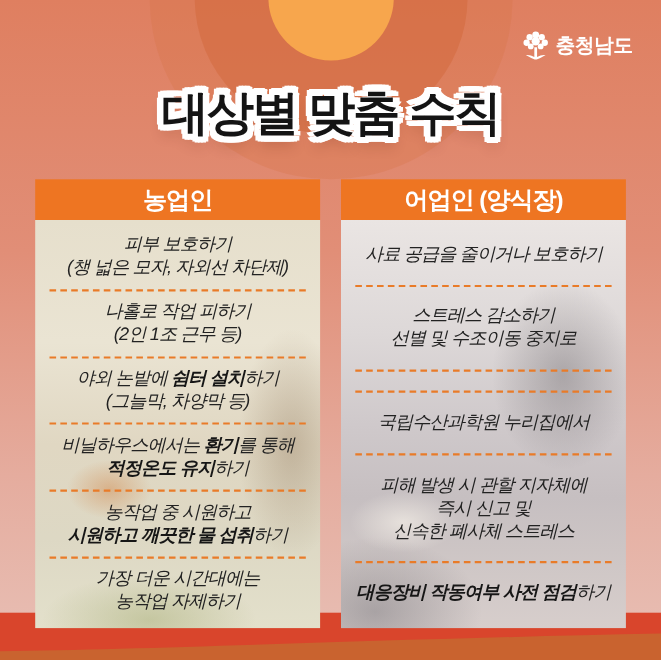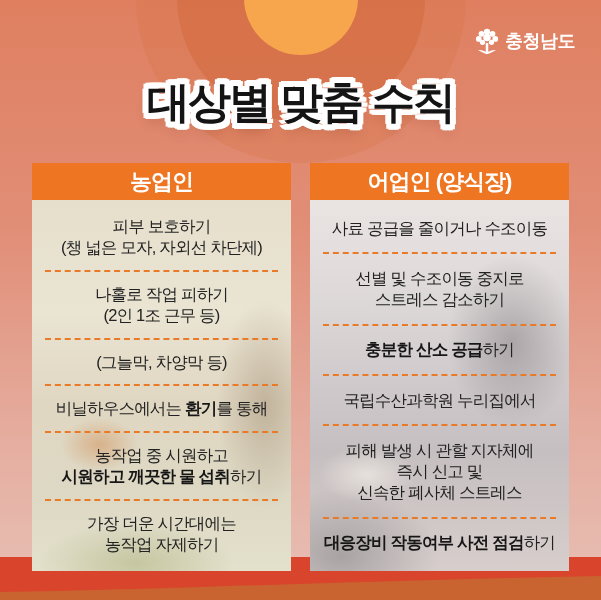--- a/index.html
+++ b/index.html
@@ -49,21 +49,21 @@
       radial-gradient(130px 55px at 40% 98%, rgba(148,158,92,0.38), transparent 75%),
       linear-gradient(180deg,#E6DFCC 0%,#EAE4D3 30%,#E0D7C2 55%,#DDD8C4 78%,#E3E0CB 100%);
   }
   .fish-body{
     background:
       radial-gradient(90px 120px at 78% 38%, rgba(70,65,70,0.30), transparent 72%),
       radial-gradient(70px 40px at 22% 74%, rgba(255,250,240,0.55), transparent 70%),
       radial-gradient(130px 90px at 12% 96%, rgba(55,55,65,0.28), transparent 75%),
       linear-gradient(180deg,#EAE5E3 0%,#DDD8D8 28%,#CFC9CB 50%,#C6BFC1 68%,#CFC7C6 85%,#D7CECC 100%);
   }
-  .item{color:#222; font-size:16.5px; line-height:21px; letter-spacing:-0.8px;}
+  .item{color:#222; font-size:16.5px; line-height:21px; letter-spacing:-0.8px;font-style:italic;}
   .item .b{font-weight:bold; color:#161616;}
   .sep{border-top:2px dashed #E97B28; margin:0 5px; height:0;}
 </style>
 </head>
 <body>
 
 <div class="canvas">
 
   <div class="ring ring-outer"></div>
   <div class="ring ring-mid"></div>
@@ -100,54 +100,53 @@
             <div><span>피부 보호하기</span></div>
             <div><span>(챙 넓은 모자, 자외선 차단제)</span></div>
           </div>
           <div class="sep"></div>
           <div class="item">
             <div><span>나홀로 작업 피하기</span></div>
             <div><span>(2인 1조 근무 등)</span></div>
           </div>
           <div class="sep"></div>
           <div class="item">
+            <div><span>야외 논밭에 </span><span class="b">쉼터 설치</span><span>하기</span></div>
             <div><span>(그늘막, 차양막 등)</span></div>
           </div>
           <div class="sep"></div>
           <div class="item">
             <div><span>비닐하우스에서는 </span><span class="b">환기</span><span>를 통해</span></div>
+            <div><span class="b">적정온도 유지</span><span>하기</span></div>
           </div>
           <div class="sep"></div>
           <div class="item">
             <div><span>농작업 중 시원하고</span></div>
             <div><span class="b">시원하고 깨끗한 물 섭취</span><span>하기</span></div>
           </div>
           <div class="sep"></div>
           <div class="item">
             <div><span>가장 더운 시간대에는</span></div>
             <div><span>농작업 자제하기</span></div>
           </div>
         </div>
     </section>
 
     <section class="panel">
       <header class="panel-header">어업인 (양식장)</header>
       <div class="panel-body fish-body">
           <div class="item">
-            <div><span>사료 공급을 줄이거나 수조이동</span></div>
+            <div><span>사료 공급을 줄이거나 보호하기</span></div>
           </div>
           <div class="sep"></div>
           <div class="item">
+            <div><span>스트레스 감소하기</span></div>
             <div><span>선별 및 수조이동 중지로</span></div>
-            <div><span>스트레스 감소하기</span></div>
           </div>
           <div class="sep"></div>
-          <div class="item">
-            <div><span class="b">충분한 산소 공급</span><span>하기</span></div>
-          </div>
           <div class="sep"></div>
           <div class="item">
             <div><span>국립수산과학원 누리집에서</span></div>
           </div>
           <div class="sep"></div>
           <div class="item">
             <div><span>피해 발생 시 관할 지자체에</span></div>
             <div><span>즉시 신고 및</span></div>
             <div><span>신속한 폐사체 스트레스</span></div>
           </div>

